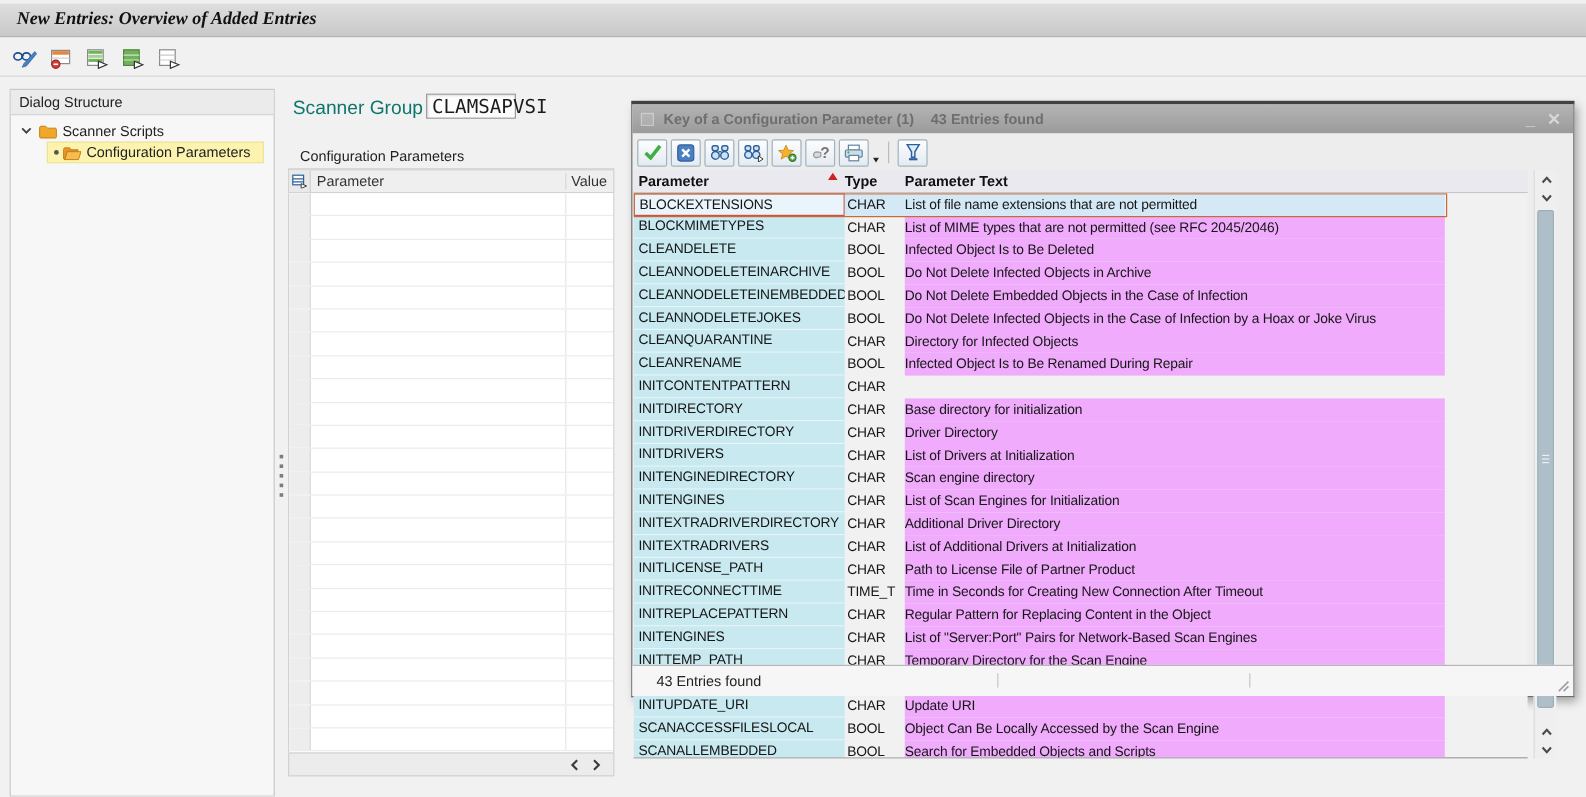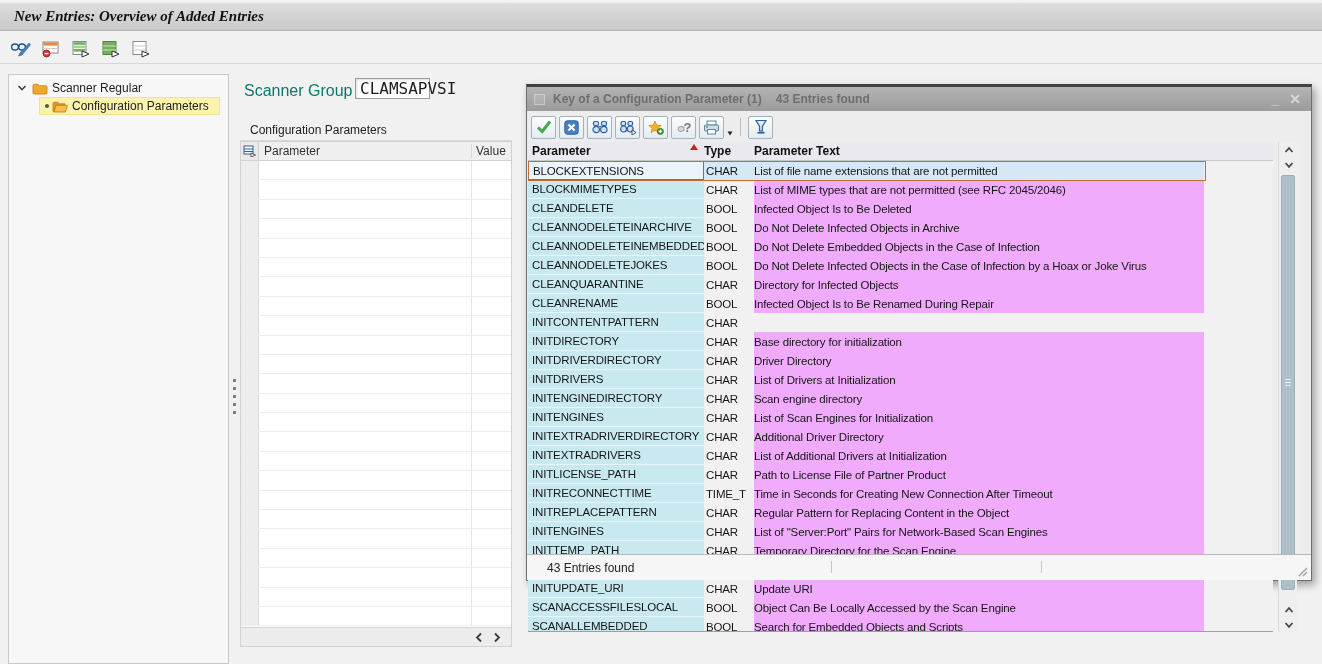--- a/index.html
+++ b/index.html
@@ -169,33 +169,34 @@
       <svg width="20" height="18" viewBox="0 0 20 18">
         <rect x="2" y="1.5" width="13" height="13" fill="#fff" stroke="#8a8a8a"></rect>
         <line x1="2" y1="6" x2="15" y2="6" stroke="#c9c9c9"></line>
         <line x1="2" y1="10" x2="15" y2="10" stroke="#c9c9c9"></line>
         <path d="M11 11 L18 14 L11 17 Z" fill="#fff" stroke="#333" stroke-width="1"></path>
       </svg>
     </span>
   </div>
 
   <div class="sidebar">
+    <div class="sidebar-header">Dialog Structure</div>
     <div class="tree">
       <div class="tree-row">
         <span class="chev">
           <svg width="10" height="8" viewBox="0 0 10 8">
               <path d="M1.5 2 L5 5.6 L8.5 2" fill="none" stroke="#444" stroke-width="1.6"></path>
             </svg>
         </span>
         <span class="folder-ico">
           <svg width="16" height="13" viewBox="0 0 16 13">
               <path d="M1 3.5 Q1 2.2 2.2 2.2 H6 L7.5 3.8 H14 Q15 3.8 15 4.8 V11 Q15 12 14 12 H2.2 Q1 12 1 11 Z" fill="#f0a72b" stroke="#c07f15" stroke-width="0.8"></path>
             </svg>
         </span>
-        <span>Scanner Regular</span>
+        <span>Scanner Scripts</span>
       </div>
       <div class="tree-row">
         <span class="tree-sel">
           <span class="bullet"></span>
           <span class="folder-ico">
             <svg width="16" height="13" viewBox="0 0 16 13">
                 <path d="M1 3.5 Q1 2.2 2.2 2.2 H6 L7.5 3.8 H13 V5 H4 L2 12 H2.2 Q1 12 1 11 Z" fill="#e8982a" stroke="#c07f15" stroke-width="0.8"></path>
                 <path d="M4 5.4 H15.5 L13.4 12 H2.1 Z" fill="#f7bc4e" stroke="#c07f15" stroke-width="0.8"></path>
               </svg>
           </span>

